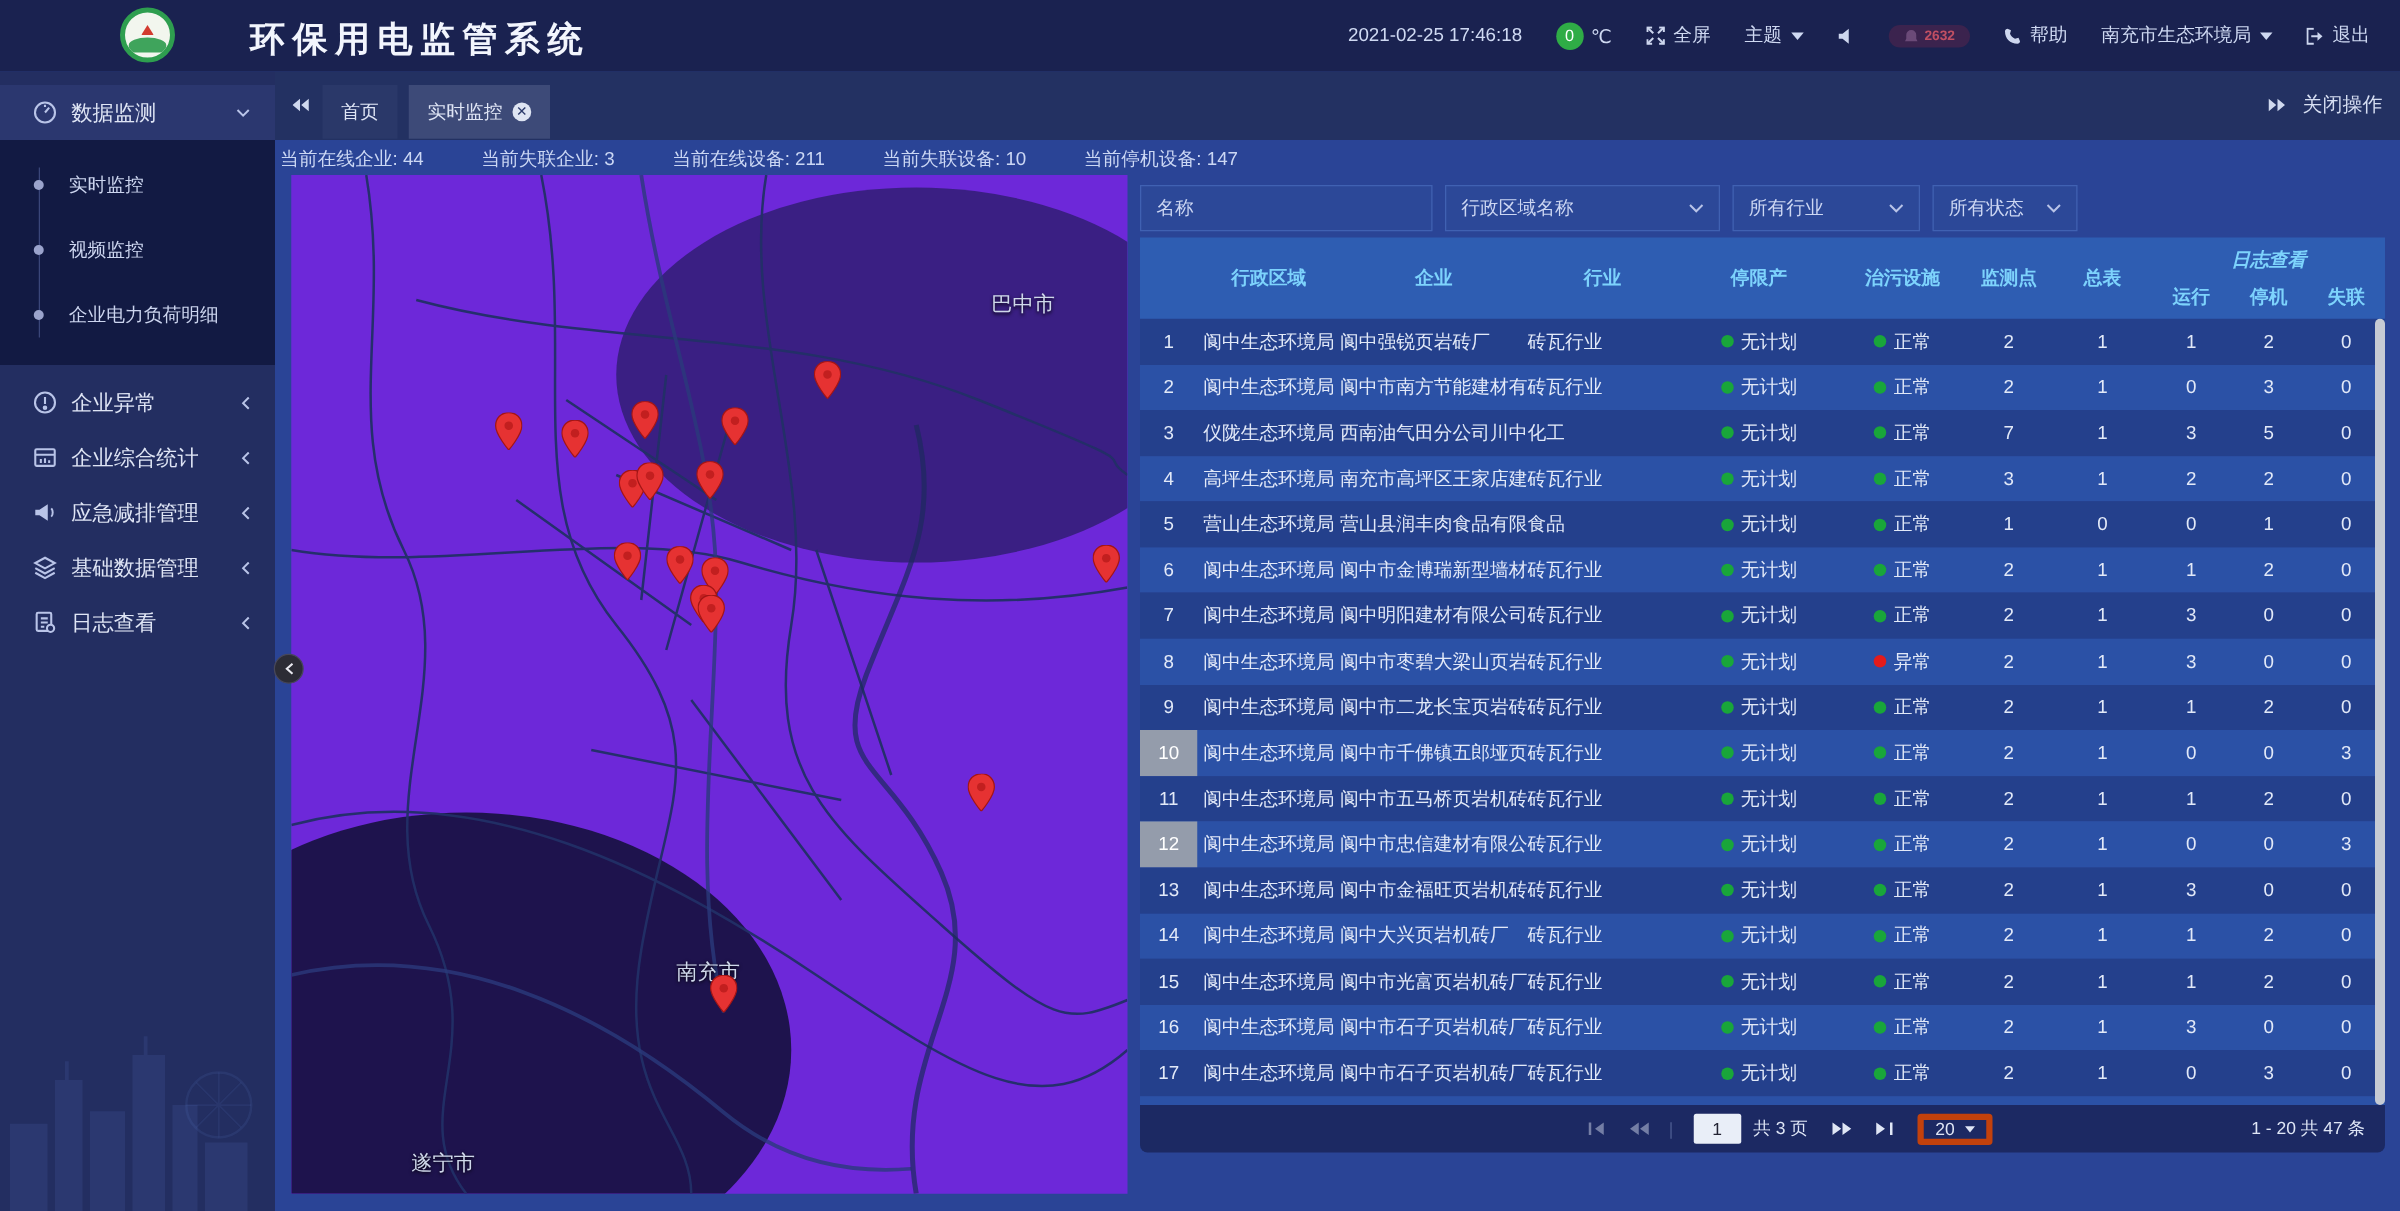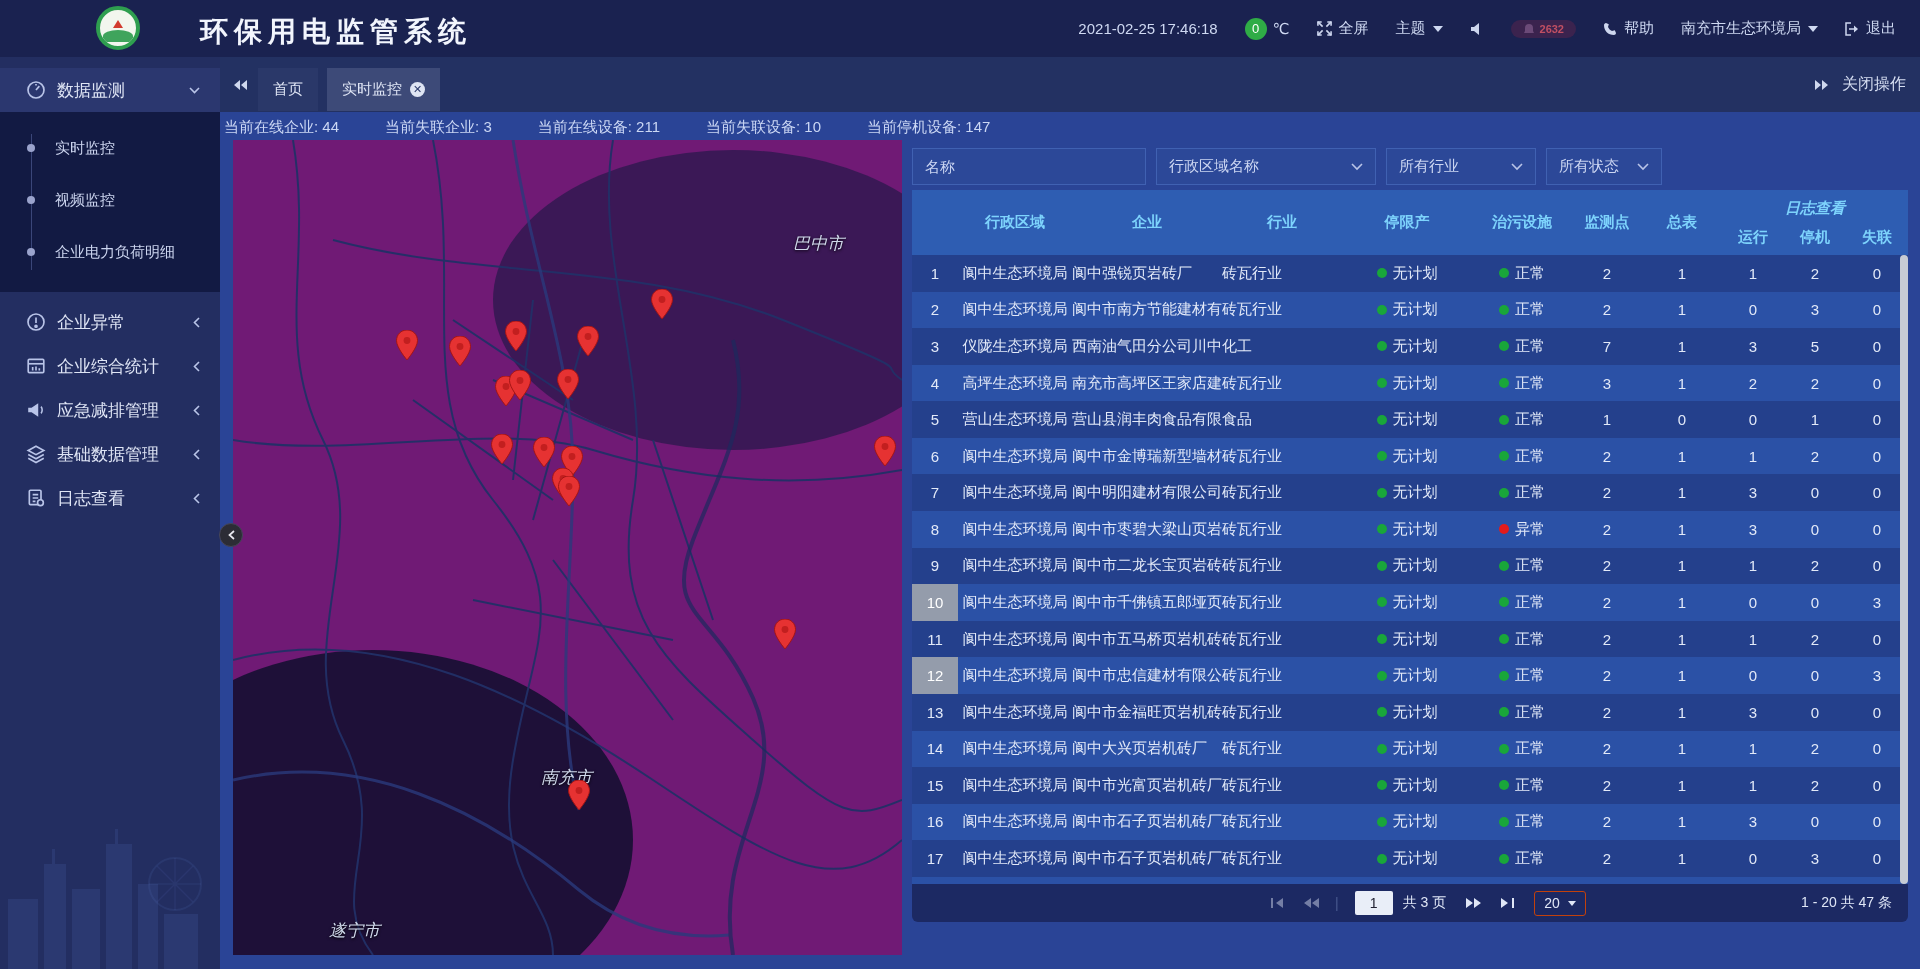--- a/index.html
+++ b/index.html
@@ -56,21 +56,21 @@
   .collapse { position:absolute; left:219px; top:523px; width:24px; height:24px; border-radius:50%;
               background:#2c2c35; border:1px solid #47475a; color:#e8e8f0; z-index:25; display:flex;
               align-items:center; justify-content:center; font-size:13px; cursor:pointer; }
 
   
   .stats { position:absolute; left:220px; top:112px; right:0; height:30px; display:flex; align-items:center;
            padding-left:4px; gap:46px; color:#cbd7f4; font-size:15px; }
   .stat span:first-child:after { content:": "; }
 
   
-  .map { position:absolute; left:233px; top:140px; width:669px; height:815px; background:#701a75; overflow:hidden;font-style:italic; }
+  .map { position:absolute; left:233px; top:140px; width:669px; height:815px; background:#6d28d9; overflow:hidden; }
   .map svg.roads { position:absolute; inset:0; }
   .citylabel { position:absolute; color:#cfd8ea; font-size:17px; text-shadow:0 1px 3px #000; white-space:nowrap; }
   .pin { position:absolute; width:22px; height:30px; }
 
   
   .rpanel { position:absolute; left:912px; top:148px; width:996px; height:774px; }
   .filters { position:absolute; left:0; top:0; display:flex; gap:10px; }
   .fbox { height:37px; background:#2c4898; border:1px solid #4061b2; display:flex; align-items:center;
           padding:0 12px; color:#ccd6f2; font-size:15px; }
   input.fbox { outline:none; }
@@ -105,21 +105,21 @@
 
   .pager { position:absolute; left:0; top:736px; width:996px; height:38px; background:#1c2963;
            border-radius:0 0 6px 6px; display:flex; align-items:center; color:#dfe6f6; font-size:14px; }
   .pic { display:flex; align-items:center; cursor:pointer; margin:0 9px; }
   .pic.dis { opacity:.45; cursor:default; }
   .pic:first-child { margin-left:358px; }
   .psep { color:#49598f; margin:0 6px; }
   .pinput { width:38px; height:24px; border:none; border-radius:2px; background:#e9eef8; color:#223;
             text-align:center; font-size:14px; margin:0 10px; }
   .ptotal { margin-right:10px; }
-  .psize { display:flex; align-items:center; gap:8px; border:1px solid #c2410c; border-radius:3px;
+  .psize { display:flex; align-items:center; gap:8px; border:5px solid #c2410c; border-radius:3px;
            height:25px; padding:0 9px; margin-left:10px; cursor:pointer; }
   .psize .caret { border-top-color:#dfe6f6; border-left-width:4px; border-right-width:4px; border-top-width:5px; }
   .prange { position:absolute; right:16px; }
 </style>
 </head>
 <body>
 
 <div class="app">
 
   <header class="hdr">

